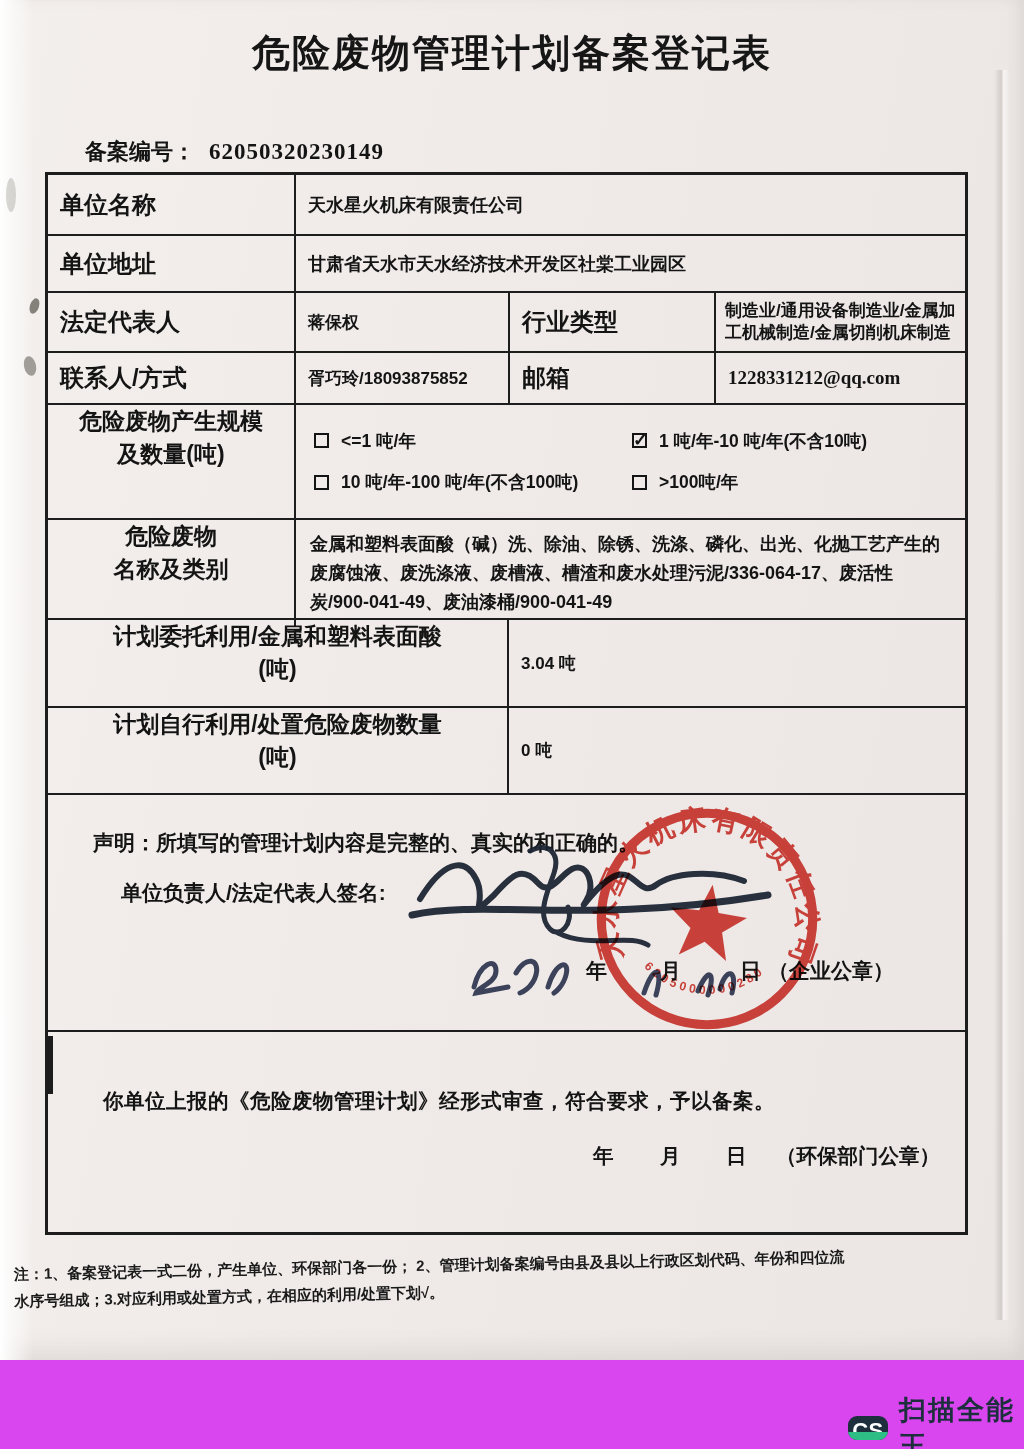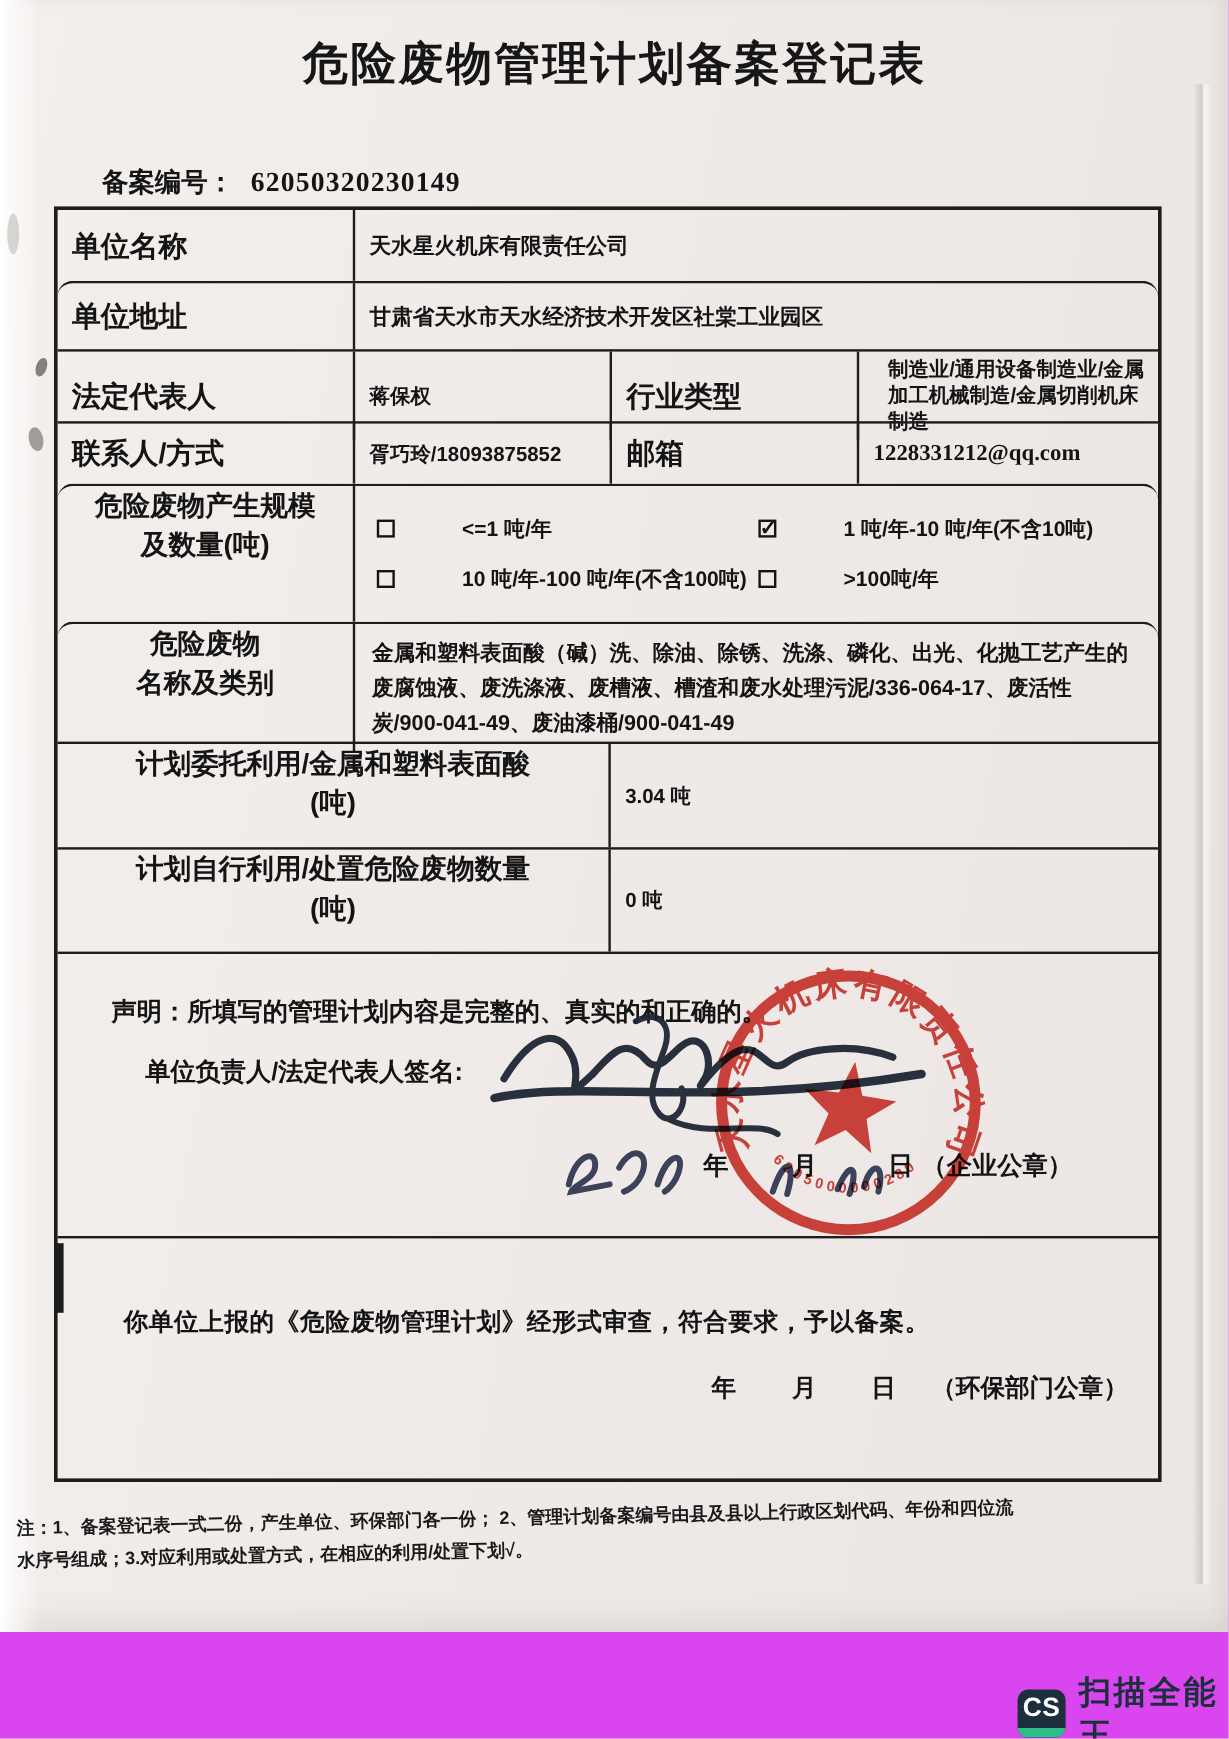--- a/index.html
+++ b/index.html
@@ -23,36 +23,36 @@
              font-size:38px;font-weight:800;letter-spacing:2px;color:#161616;}
   .filing{position:absolute;left:85px;top:137px;font-size:22px;font-weight:700;}
   .filing .no{font-family:"Liberation Serif",serif;font-size:23px;font-weight:700;margin-left:14px;letter-spacing:1px;}
 
   
   .form-table{position:absolute;left:45px;top:172px;width:923px;height:1063px;
               border:3px solid #1d1d1d;display:grid;
               grid-template-rows:59px 57px 60px 52px 115px 100px 88px 87px 237px 206px;}
   .row{display:grid;border-top:2.5px solid #1d1d1d;position:relative;}
   .row:first-child{border-top:none;}
-  .cols-2a{grid-template-columns:246px 1fr;border-radius:13px;}
+  .cols-2a{grid-template-columns:246px 1fr;}
   .cols-4 {grid-template-columns:246px 214px 206px 1fr;}
   .cols-2b{grid-template-columns:459px 1fr;}
   .cell{border-left:2.5px solid #1d1d1d;display:flex;align-items:center;position:relative;}
   .cell:first-child{border-left:none;}
   .lab{font-size:24px;font-weight:700;padding-left:12px;}
   .lab-c{flex-direction:column;justify-content:flex-start;padding-left:0;text-align:center;line-height:1.45;}
   .lab-c .l1,.lab-c .l2{font-size:23px;font-weight:700;}
   .val{font-size:18px;font-weight:700;padding-left:12px;}
   .val-serif{font-family:"Liberation Serif",serif;font-size:19px;}
-  .industry{font-size:17px;font-weight:700;line-height:1.3;padding:4px 6px 4px 24px;}
+  .industry{font-size:17px;font-weight:700;line-height:1.3;padding:4px 6px 4px 9px;}
   .waste{font-size:18px;font-weight:700;line-height:1.6;padding:10px 14px;align-items:flex-start;}
   
   .opts{flex-direction:column;justify-content:space-evenly;align-items:stretch;padding:6px 0 6px 18px;}
   .opt-line{display:flex;}
-  .opt{display:flex;align-items:center;font-size:17.5px;font-weight:700;gap:44px;}
+  .opt{display:flex;align-items:center;font-size:17.5px;font-weight:700;}
   .opt.w{width:318px;}
   .box{width:15px;height:15px;border:2.3px solid #141414;margin-right:12px;position:relative;flex:0 0 auto;}
   .box.checked::after{content:"✓";position:absolute;left:-1px;top:-6px;font-size:18px;font-weight:800;}
 
   
   .decl-statement{position:absolute;left:45px;top:34px;font-size:21px;font-weight:700;}
   .decl-sign{position:absolute;left:73px;top:84px;font-size:21px;font-weight:700;}
   .sig-svg{position:absolute;left:360px;top:40px;}
   .d-year{position:absolute;left:538px;top:162px;font-size:21px;font-weight:700;}
   .d-month{position:absolute;left:612px;top:162px;font-size:21px;font-weight:700;}
@@ -67,21 +67,21 @@
   .a-month{position:absolute;left:612px;top:110px;font-size:20.5px;font-weight:700;}
   .a-day{position:absolute;left:678px;top:110px;font-size:20.5px;font-weight:700;}
   .a-seal{position:absolute;left:728px;top:110px;font-size:20.5px;font-weight:700;}
   .tick-artifact{position:absolute;left:-2px;top:4px;width:7px;height:58px;background:#1d1d1d;}
 
   .footnote{position:absolute;left:14px;top:1250px;width:998px;transform:rotate(-1.2deg);
             font-size:15px;font-weight:700;line-height:1.8;color:#1a1a1a;}
 
   
   .brand{position:absolute;left:848px;top:1392px;display:flex;align-items:center;}
-  .cs-badge{position:relative;width:40px;height:40px;border-radius:9px;background:#1d2e3d;overflow:hidden;flex:0 0 auto;}
+  .cs-badge{position:relative;width:40px;height:24px;border-radius:9px;background:#1d2e3d;overflow:hidden;flex:0 0 auto;}
   .cs-badge .cs{position:absolute;top:2px;left:0;right:0;text-align:center;color:#ffffff;font-weight:800;font-size:22px;letter-spacing:.5px;}
   .cs-badge .bar{position:absolute;left:0;right:0;bottom:0;height:8px;background:#2ebd85;}
   .brand-name{margin-left:11px;font-size:27px;font-weight:700;color:#1d2e3d;letter-spacing:2px;}
 </style>
 </head>
 <body>
 
 <div class="stage">
   <div class="paper"></div>
   <div class="crease"></div>

